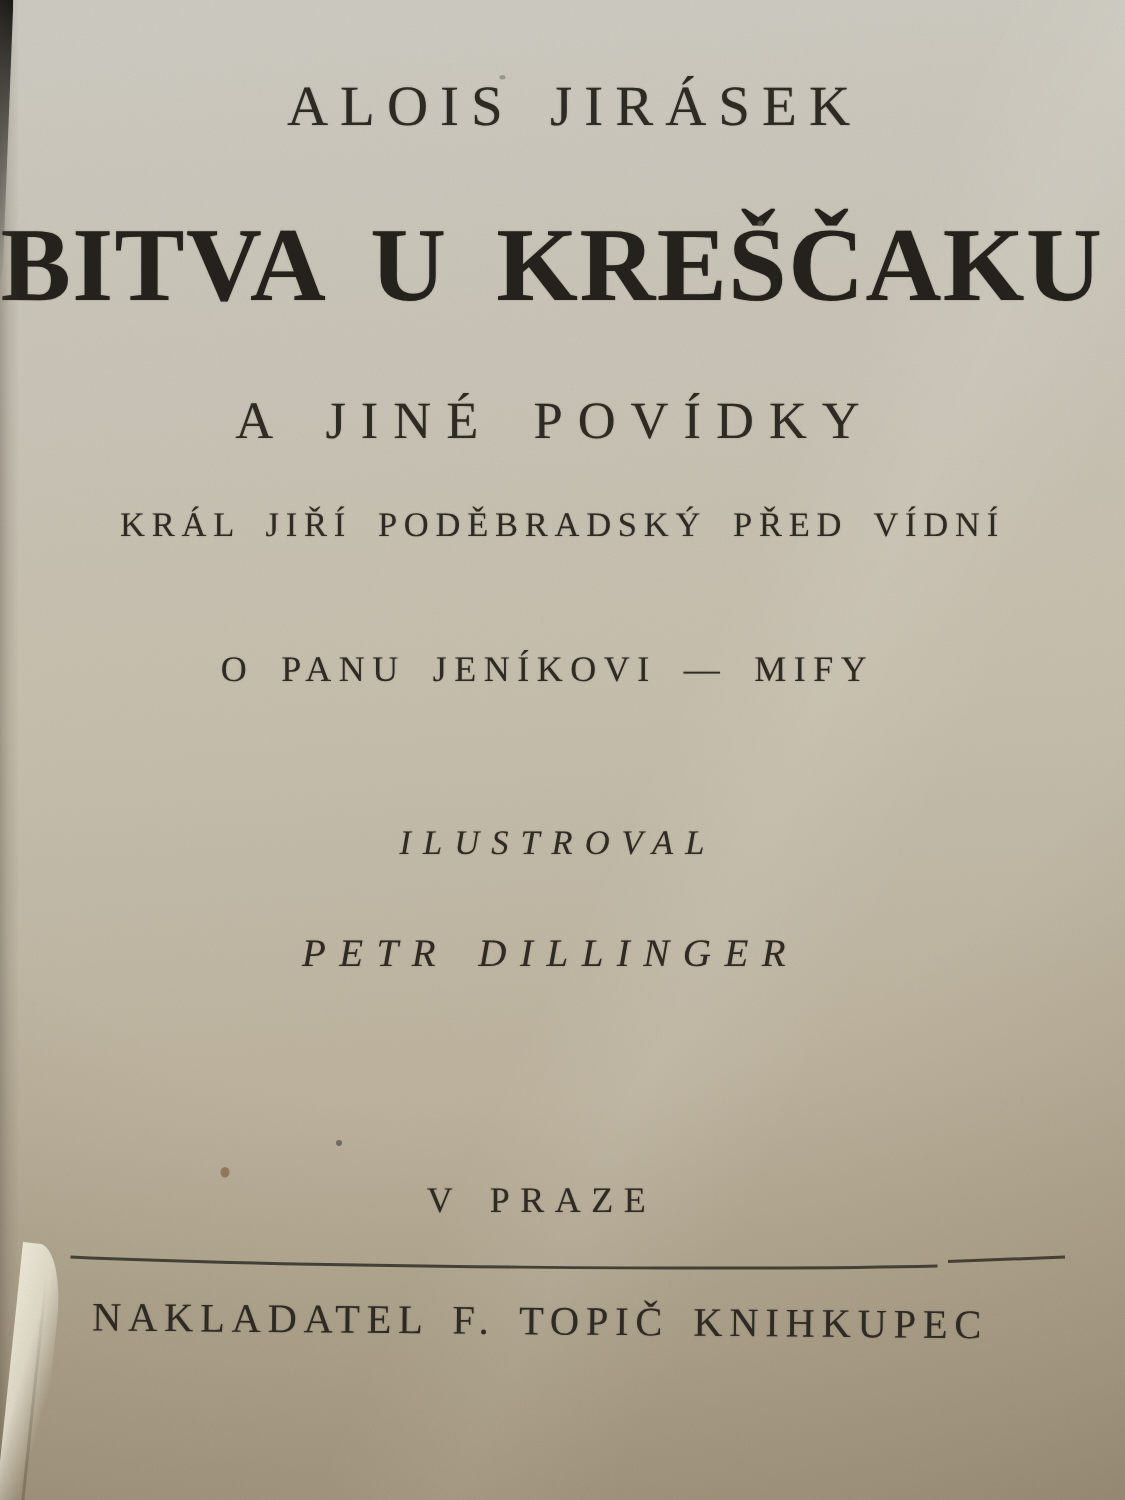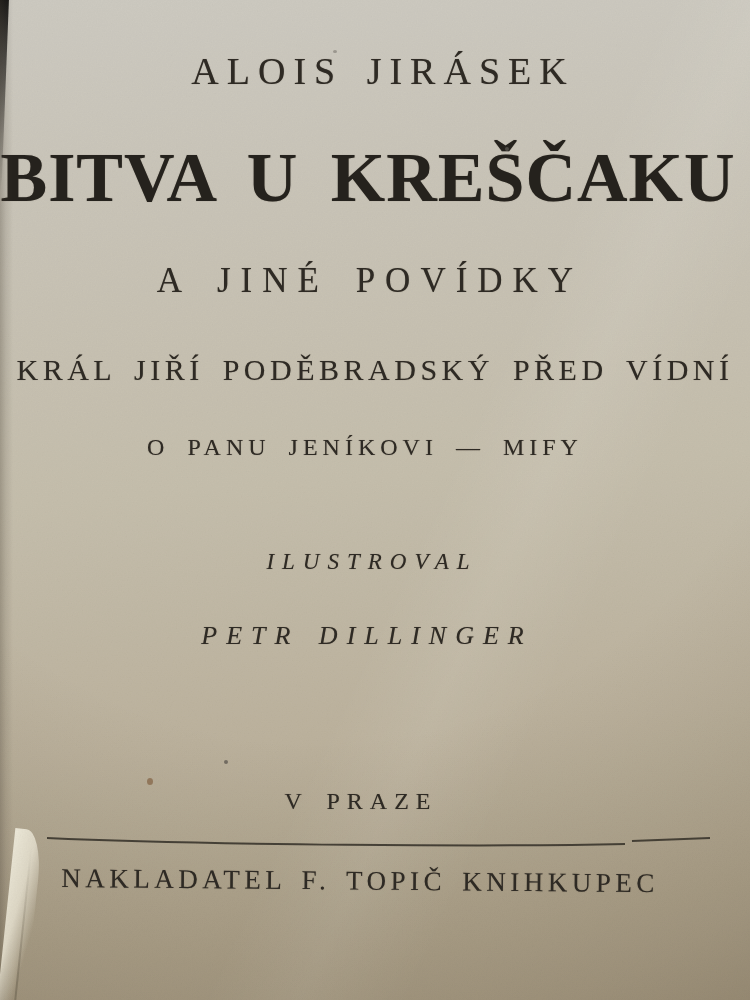--- a/index.html
+++ b/index.html
@@ -42,21 +42,21 @@
     top:143px;font-size:70px;font-weight:700;
     letter-spacing:1px;word-spacing:14px;
     color:var(--ink-title);
     transform:translateX(-7px);
   }
   .subtitle{
     top:263px;font-size:35px;letter-spacing:10px;word-spacing:8px;
     transform:translateX(-5px);
   }
   .story1{
-    top:355px;font-size:30px;letter-spacing:4.5px;word-spacing:7px;
+    top:338px;font-size:23px;letter-spacing:4.5px;word-spacing:7px;
   }
   .story2{
     top:435px;font-size:24px;letter-spacing:5px;word-spacing:7px;
     transform:translateX(-10px);
   }
   .illustrated-label{
     top:550px;font-size:23px;font-style:italic;letter-spacing:8px;
     transform:translateX(-3px);
   }
   .illustrator{

